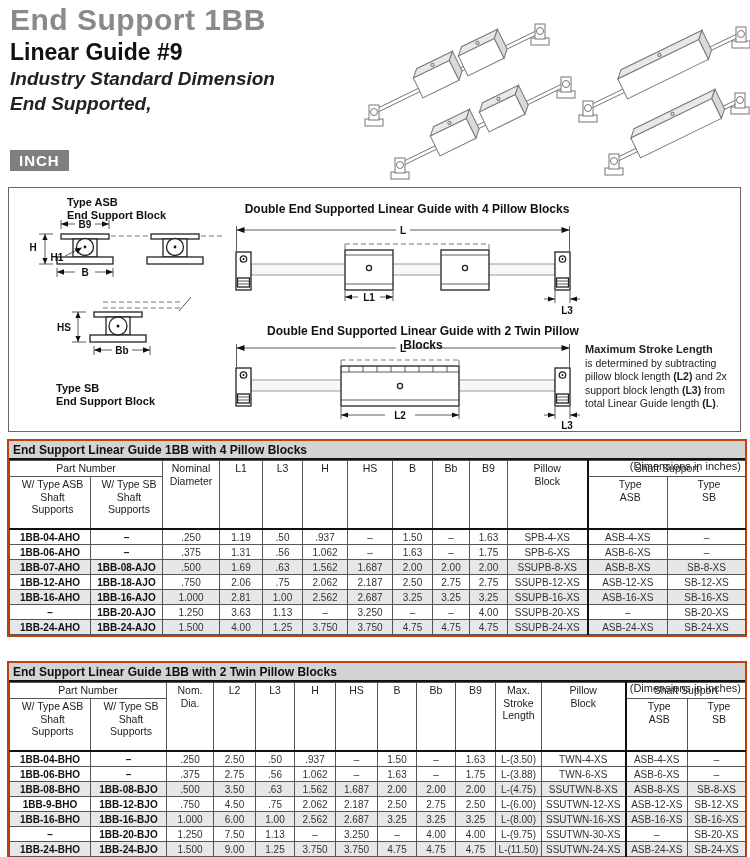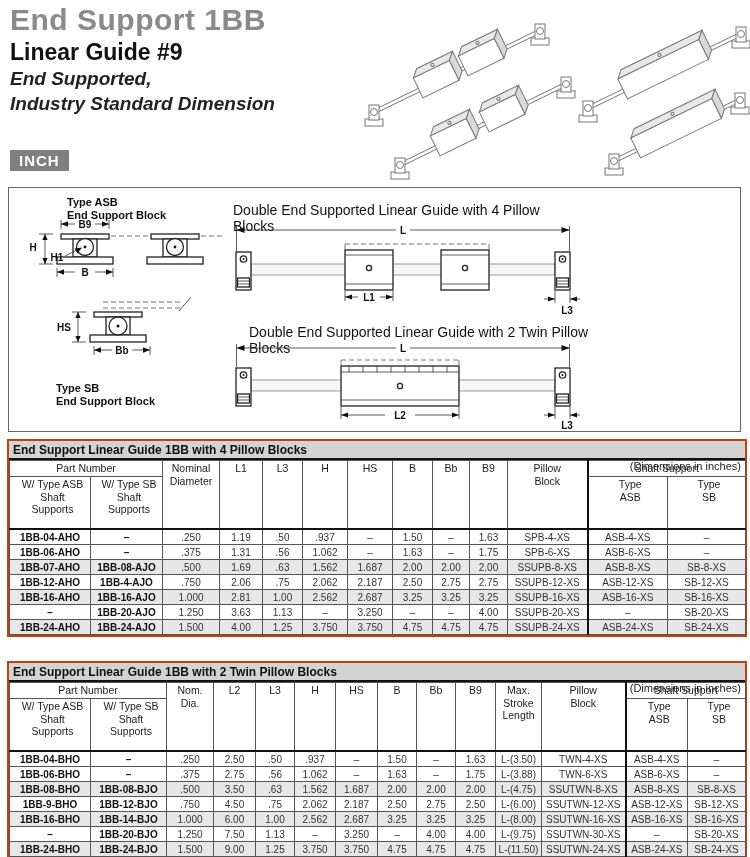--- a/index.html
+++ b/index.html
@@ -11,21 +11,21 @@
   .h-title{font-size:30px;font-weight:bold;color:#8a8a8a;letter-spacing:.5px;line-height:36px;}
   .h-sub{font-size:23px;font-weight:bold;color:#111;line-height:28px;}
   .h-tag{font-size:19px;font-weight:bold;font-style:italic;color:#222;line-height:25px;}
   .badge{position:absolute;left:10px;top:150px;background:#7f7f7f;color:#fff;
          font-weight:bold;font-size:15px;padding:2px 9px;letter-spacing:1px;}
   .iso{position:absolute;left:360px;top:0;}
 
   
   .dpanel{position:absolute;left:8px;top:187px;width:731px;height:243px;border:1.5px solid #666;}
   .dlbl{position:absolute;font-size:11px;font-weight:bold;line-height:13px;color:#111;}
-  .dtitle{position:absolute;width:348px;text-align:left;font-size:14px;font-weight:normal;color:#111;}
+  .dtitle{position:absolute;width:348px;text-align:center;font-size:12px;font-weight:bold;color:#111;}
   .dsvg{position:absolute;}
   .note{position:absolute;left:576px;top:155px;width:158px;font-size:10.5px;line-height:13.5px;color:#222;}
   .note .nt{font-size:11px;font-weight:bold;}
   .dim{font:bold 10px "Liberation Sans",sans-serif;fill:#111;}
   .thin{stroke:#333;stroke-width:.8;fill:none;}
   .edge{stroke:#222;stroke-width:1.3;fill:#fff;}
   .dash{stroke:#777;stroke-width:1;fill:none;stroke-dasharray:5 3;}
 
   
   .tbox{position:absolute;left:7px;width:736px;border:2px solid #c2410c;background:#fff;}
@@ -48,22 +48,22 @@
   .t2 td:nth-child(13),.t2 tr.hB th:nth-child(3),.t2 th.grp2{border-left:2px solid #111;}
 </style>
 </head>
 <body>
 
 <div class="page">
 
   <div class="hdr">
     <div class="h-title">End Support 1BB</div>
     <div class="h-sub">Linear Guide #9</div>
+    <div class="h-tag">Industry Standard Dimension</div>
     <div class="h-tag">End Supported,</div>
-    <div class="h-tag">Industry Standard Dimension</div>
   </div>
 
   <svg class="iso" width="390" height="183" viewBox="0 0 390 183">
     <g stroke="#777" stroke-width="1" fill="none">
 
       <line x1="14" y1="110" x2="180" y2="29"></line>
         <line x1="14" y1="114" x2="180" y2="33"></line>
 
       <line x1="40" y1="163" x2="206" y2="82"></line>
         <line x1="40" y1="167" x2="206" y2="86"></line>
@@ -346,20 +346,24 @@
 
       <line class="thin" x1="322" y1="69" x2="322" y2="81"></line>
         <line class="thin" x1="337" y1="69" x2="337" y2="81"></line>
       <line class="thin" x1="311" y1="77" x2="322" y2="77"></line>
         <line class="thin" x1="337" y1="77" x2="347" y2="77"></line>
       <path d="M322,77 l-7,-2.6 v5.2 z" fill="#111"></path>
         <path d="M337,77 l7,-2.6 v5.2 z" fill="#111"></path>
       <text class="dim" x="334" y="91" text-anchor="middle">L3</text>
     </svg>
 
+    <div class="note">
+      <div class="nt">Maximum Stroke Length</div>
+      <div><span>is determined by subtracting pillow block length </span><b>(L2)</b><span> and 2x support block length </span><b>(L3)</b><span> from total Linear Guide length </span><b>(L)</b><span>.</span></div>
+    </div>
   </div>
 
   <div class="tbox tbox1">
     <div class="tbar">
       <span class="tt">End Support Linear Guide 1BB with 4 Pillow Blocks</span>
       <span class="dn">(Dimensions in inches)</span>
     </div>
     <table class="t1">
       <colgroup>
         <col style="width:81px">
@@ -446,21 +450,21 @@
             <td>1.687</td>
             <td>2.00</td>
             <td>2.00</td>
             <td>2.00</td>
             <td>SSUPB-8-XS</td>
             <td>ASB-8-XS</td>
             <td>SB-8-XS</td>
           </tr>
           <tr>
             <td class="pn">1BB-12-AHO</td>
-            <td class="pn">1BB-4-AJO</td>
+            <td class="pn">1BB-18-AJO</td>
             <td>.750</td>
             <td>2.06</td>
             <td>.75</td>
             <td>2.062</td>
             <td>2.187</td>
             <td>2.50</td>
             <td>2.75</td>
             <td>2.75</td>
             <td>SSUPB-12-XS</td>
             <td>ASB-12-XS</td>
@@ -629,21 +633,21 @@
             <td>2.50</td>
             <td>2.75</td>
             <td>2.50</td>
             <td>L-(6.00)</td>
             <td>SSUTWN-12-XS</td>
             <td>ASB-12-XS</td>
             <td>SB-12-XS</td>
           </tr>
           <tr class="shade">
             <td class="pn">1BB-16-BHO</td>
-            <td class="pn">1BB-14-BJO</td>
+            <td class="pn">1BB-16-BJO</td>
             <td>1.000</td>
             <td>6.00</td>
             <td>1.00</td>
             <td>2.562</td>
             <td>2.687</td>
             <td>3.25</td>
             <td>3.25</td>
             <td>3.25</td>
             <td>L-(8.00)</td>
             <td>SSUTWN-16-XS</td>

